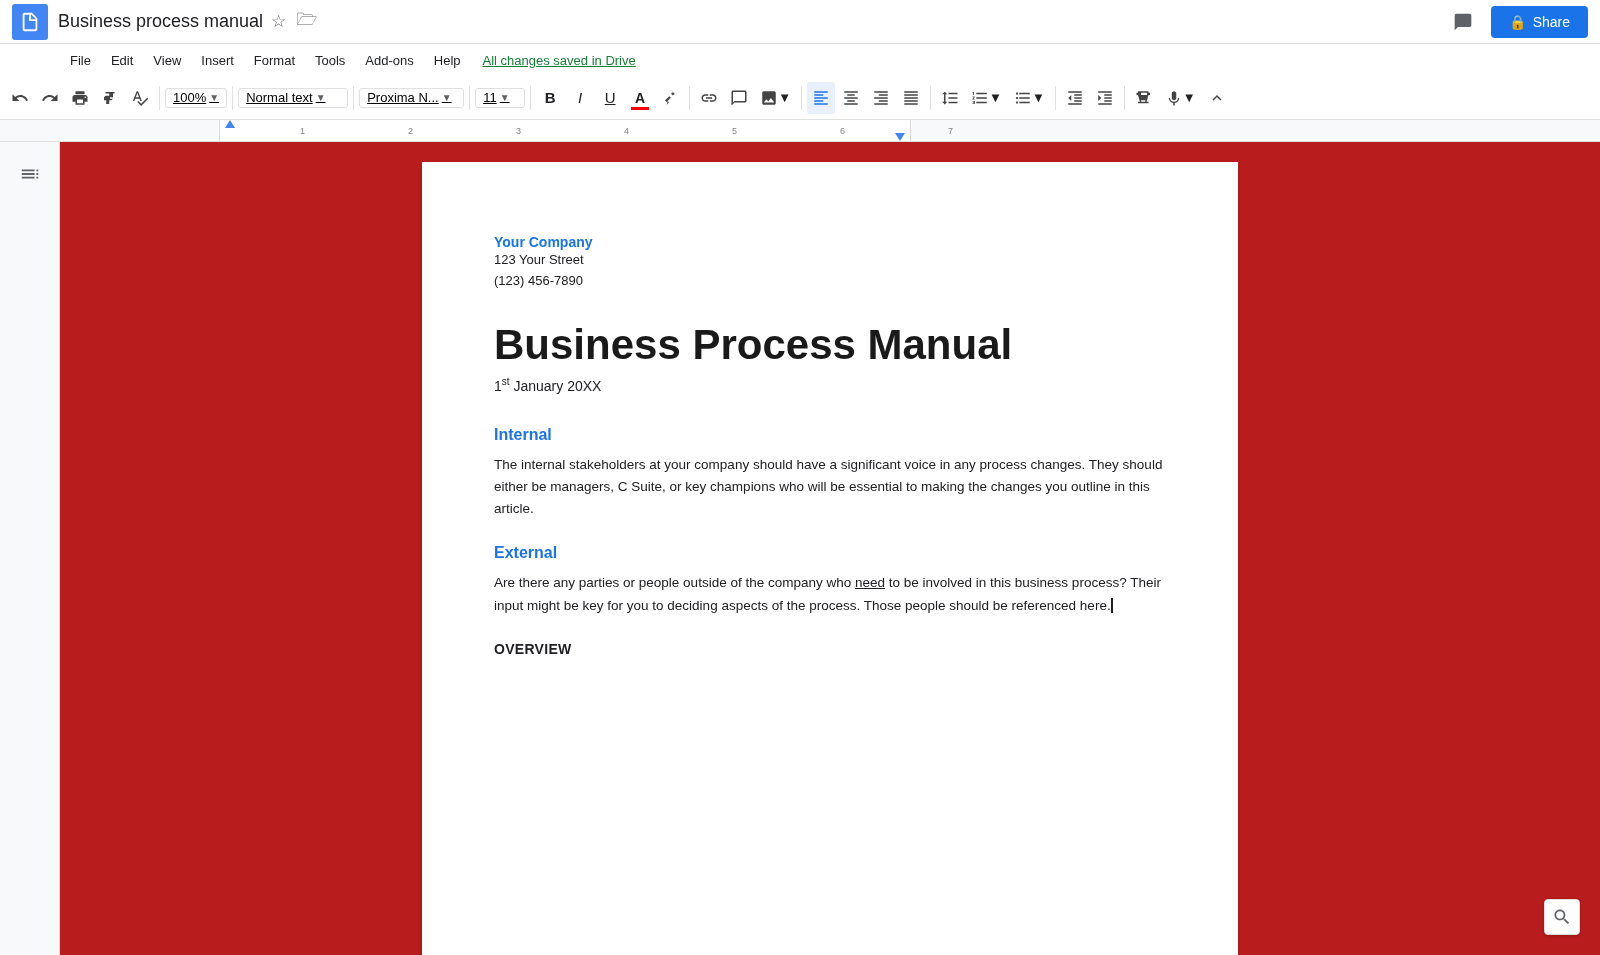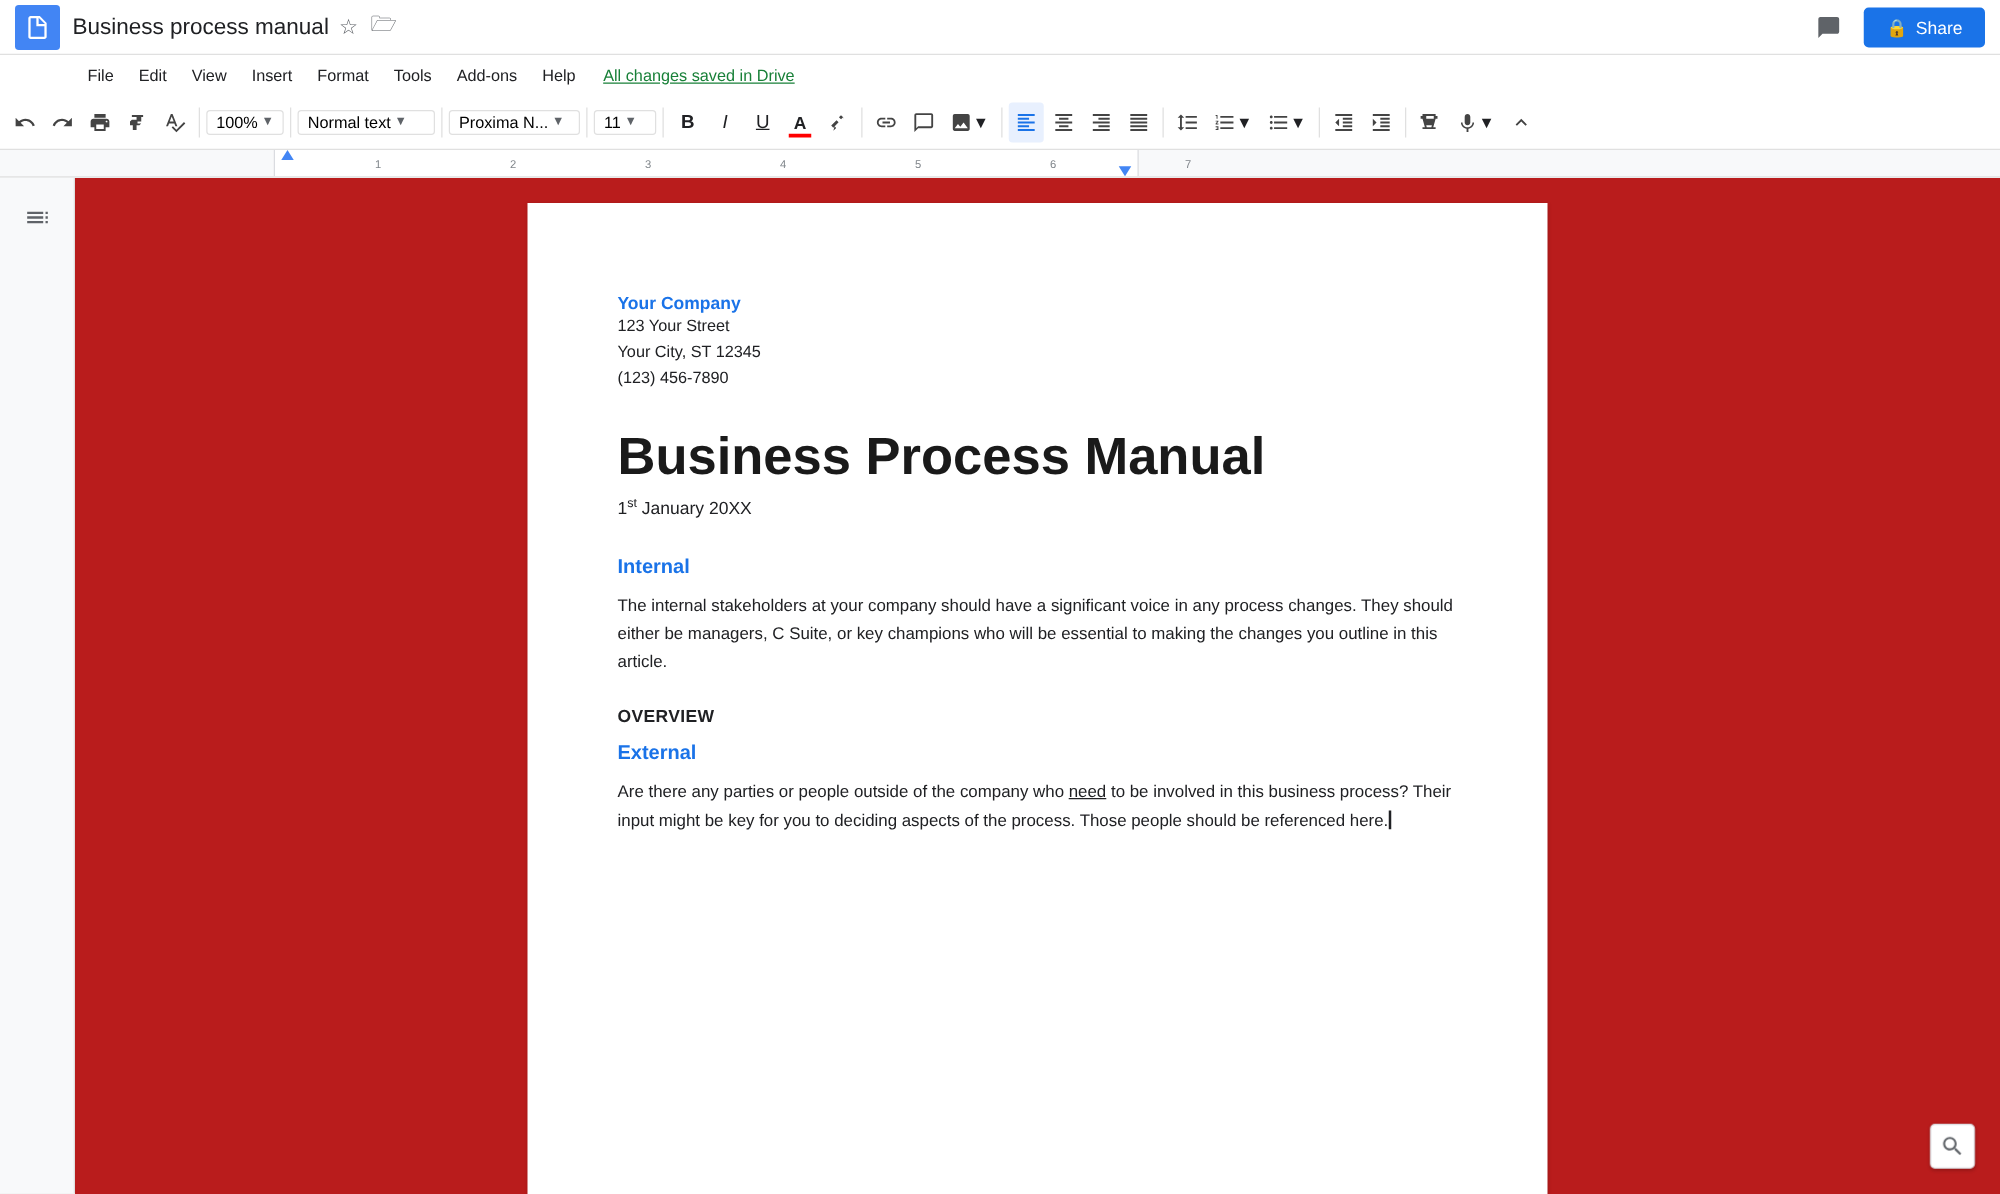--- a/index.html
+++ b/index.html
@@ -27,21 +27,21 @@
     .menu-item { font-size: 13px; color: #202124; padding: 4px 10px; cursor: pointer; border-radius: 3px; }
     #autosave { font-size: 13px; color: #188038; margin-left: 12px; text-decoration: underline; cursor: pointer; }
 
     
     #toolbar {
       display: flex; align-items: center; padding: 4px 6px; background: #fff;
       height: 44px; border-bottom: 1px solid #e0e0e0; gap: 2px; flex-wrap: nowrap; overflow: hidden;
     }
     .tb-btn { display: flex; align-items: center; justify-content: center; padding: 4px 5px; border-radius: 3px; cursor: pointer; font-size: 13px; color: #202124; border: none; background: transparent; min-width: 28px; height: 32px; }
     .tb-divider { width: 1px; background: #e0e0e0; height: 24px; margin: 0 3px; flex-shrink: 0; }
-    .tb-select { display: flex; align-items: center; gap: 3px; padding: 3px 7px; border: 1px solid #e0e0e0; border-radius: 3px; cursor: pointer; height: 20px; background: #fff; font-size: 13px; white-space: nowrap; }
+    .tb-select { display: flex; align-items: center; gap: 3px; padding: 3px 7px; border: 1px solid #e0e0e0; border-radius: 3px; cursor: pointer; height: 20px; background: #fff; font-size: 13px; white-space: nowrap; text-decoration: underline; }
     .tb-select .chevron { font-size: 10px; color: #5f6368; }
     .tb-bold { font-weight: bold; }
     .tb-italic { font-style: italic; }
     .tb-underline { text-decoration: underline; }
     .active-align { background: #e8f0fe; }
 
     
     #ruler {
       height: 22px; background: #f8f9fa; border-bottom: 1px solid #e0e0e0;
       display: flex; align-items: center; position: relative; overflow: hidden;
@@ -293,46 +293,45 @@
       </svg>
     </div>
   </div>
 
   <div id="canvas">
     <div id="page">
 
       <div style="margin-bottom: 28px;">
         <div class="company-name">Your Company</div>
         <div class="company-info">123 Your Street</div>
-        <div class="company-info">Your City, ST 12345</div>
         <div class="company-info">(123) 456-7890</div>
       </div>
 
       <div class="doc-title">Business Process Manual</div>
 
       <div class="doc-date">
         <span>1</span><sup>st</sup><span> January 20XX</span>
       </div>
 
 
       <div style="margin-bottom: 8px;">
         <div class="sub-heading">Internal</div>
         <div class="body-text">The internal stakeholders at your company should have a significant voice in any process changes. They should either be managers, C Suite, or key champions who will be essential to making the changes you outline in this article.</div>
-      </div>
-
-      <div>
-        <div class="section-heading">OVERVIEW</div>
       </div>
 
       <div style="margin-bottom: 8px;">
         <div class="sub-heading">External</div>
         <div class="body-text">
           <span>Are there any parties or people outside of the company who </span><span class="underline-word">need</span><span> to be involved in this business process? Their input might be key for you to deciding aspects of the process. Those people should be referenced here.<span class="cursor-blink"></span></span>
         </div>
       </div>
+
+      <div>
+        <div class="section-heading">OVERVIEW</div>
+      </div>
     </div>
   </div>
 </div>
 
 <div id="floating-btn">
   <svg width="20" height="20" viewBox="0 0 24 24" fill="#5f6368">
     <path d="M15.5 14h-.79l-.28-.27C15.41 12.59 16 11.11 16 9.5 16 5.91 13.09 3 9.5 3S3 5.91 3 9.5 5.91 16 9.5 16c1.61 0 3.09-.59 4.23-1.57l.27.28v.79l5 4.99L20.49 19l-4.99-5zm-6 0C7.01 14 5 11.99 5 9.5S7.01 5 9.5 5 14 7.01 14 9.5 11.99 14 9.5 14z"></path>
   </svg>
 </div>
 

